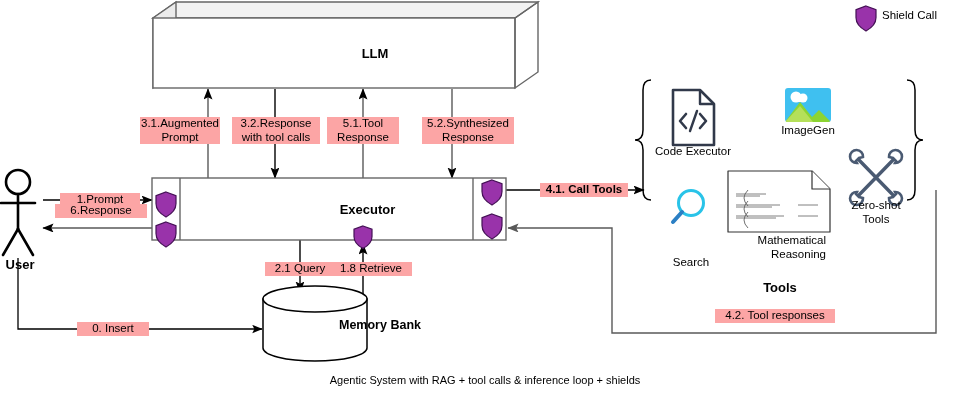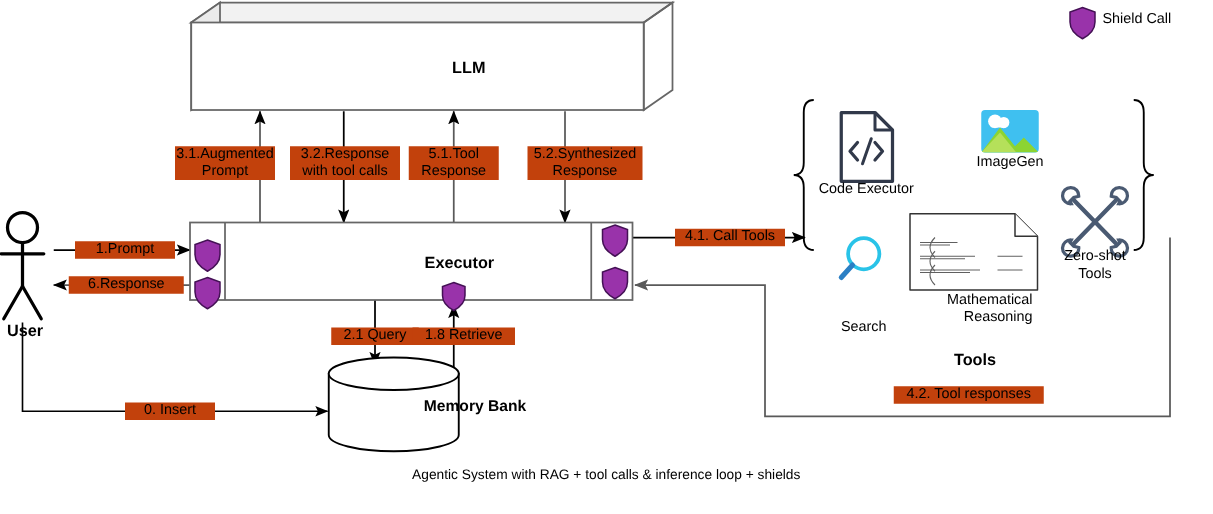--- a/index.html
+++ b/index.html
@@ -1,19 +1,19 @@
 <!DOCTYPE html>
 <html><head>
 <meta charset="utf-8">
 <style>
   html,body{margin:0;padding:0;background:#ffffff;}
   body{width:970px;height:411px;position:relative;overflow:hidden;
        font-family:"Liberation Sans","DejaVu Sans",sans-serif;color:#000;}
   .lbl{position:absolute;font-size:11.5px;line-height:13.5px;color:#000;
-       text-align:center;white-space:pre-line;background:#c2410c;}
+       text-align:center;white-space:pre-line;background:#fca5a5;}
   .lbl-nb{background:transparent;}
   .bold{font-weight:bold;}
   svg{position:absolute;left:0;top:0;overflow:visible;}
   #edges{width:970px;height:411px;pointer-events:none;}
   .node-text{position:absolute;display:flex;align-items:center;justify-content:center;
              text-align:center;padding-left:41px;}
 </style>
 </head>
 <body>
 
@@ -188,33 +188,33 @@
 
 <div class="lbl lbl-nb" style="left:645px;top:145px;width:96px;">Code Executor</div>
 <div class="lbl lbl-nb" style="left:768px;top:124px;width:80px;">ImageGen</div>
 <div class="lbl lbl-nb" style="left:659px;top:256px;width:64px;">Search</div>
 <div class="lbl lbl-nb" style="left:734px;top:234px;width:92px;text-align:right;">Mathematical
 Reasoning</div>
 <div class="lbl lbl-nb" style="left:838px;top:199px;width:76px;">Zero-shot
 Tools</div>
 
 <div class="lbl" style="left:60px;top:193px;width:80px;">1.Prompt</div>
-<div class="lbl" style="left:55px;top:221px;width:92px;">6.Response</div>
-<div class="lbl" style="left:100px;top:322px;width:72px;">0. Insert</div>
+<div class="lbl" style="left:55px;top:204px;width:92px;">6.Response</div>
+<div class="lbl" style="left:77px;top:322px;width:72px;">0. Insert</div>
 
 <div class="lbl" style="left:140px;top:117px;width:80px;">3.1.Augmented
 Prompt</div>
 <div class="lbl" style="left:232px;top:117px;width:88px;">3.2.Response
 with tool calls</div>
 <div class="lbl" style="left:327px;top:117px;width:72px;">5.1.Tool
 Response</div>
 <div class="lbl" style="left:422px;top:117px;width:92px;">5.2.Synthesized
 Response</div>
 
 <div class="lbl" style="left:265px;top:262px;width:70px;">2.1 Query</div>
 <div class="lbl" style="left:330px;top:262px;width:82px;">1.8 Retrieve</div>
 
-<div class="lbl" style="left:540px;top:183px;width:88px;">4.1. Call Tools</div>
+<div class="lbl" style="left:540px;top:183px;width:88px;font-weight:bold;">4.1. Call Tools</div>
 <div class="lbl" style="left:715px;top:309px;width:120px;">4.2. Tool responses</div>
 
 <div class="lbl lbl-nb" style="left:882px;top:9px;width:90px;text-align:left;font-size:11.5px;">Shield Call</div>
 
 <div class="lbl lbl-nb" style="left:0px;top:374px;width:970px;font-size:11px;">Agentic System with RAG + tool calls &amp; inference loop + shields</div>
 
 </body></html>

